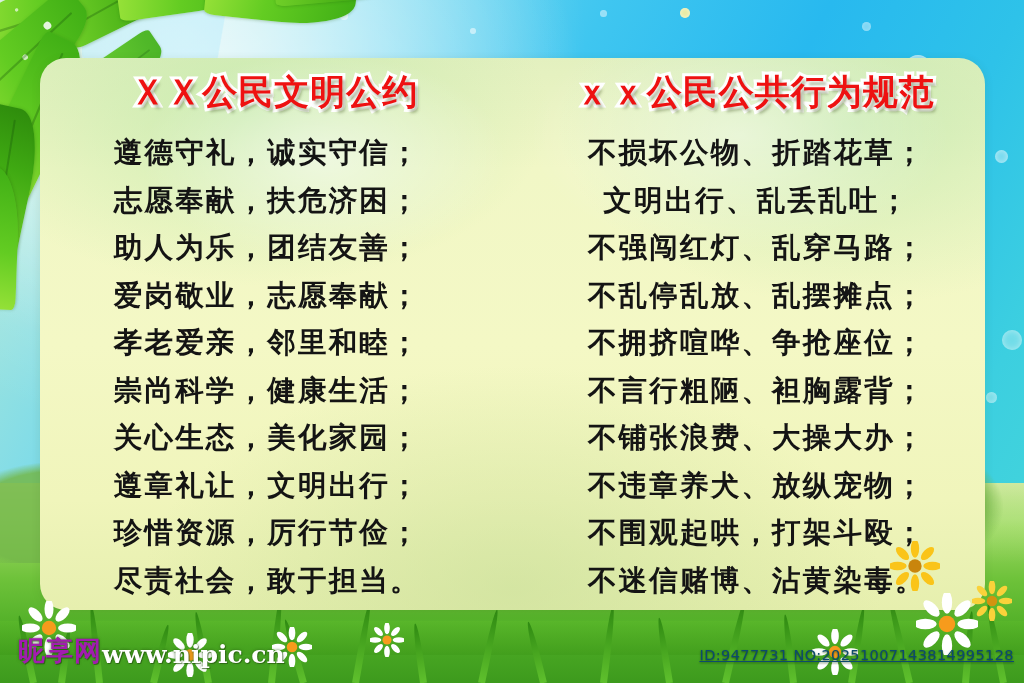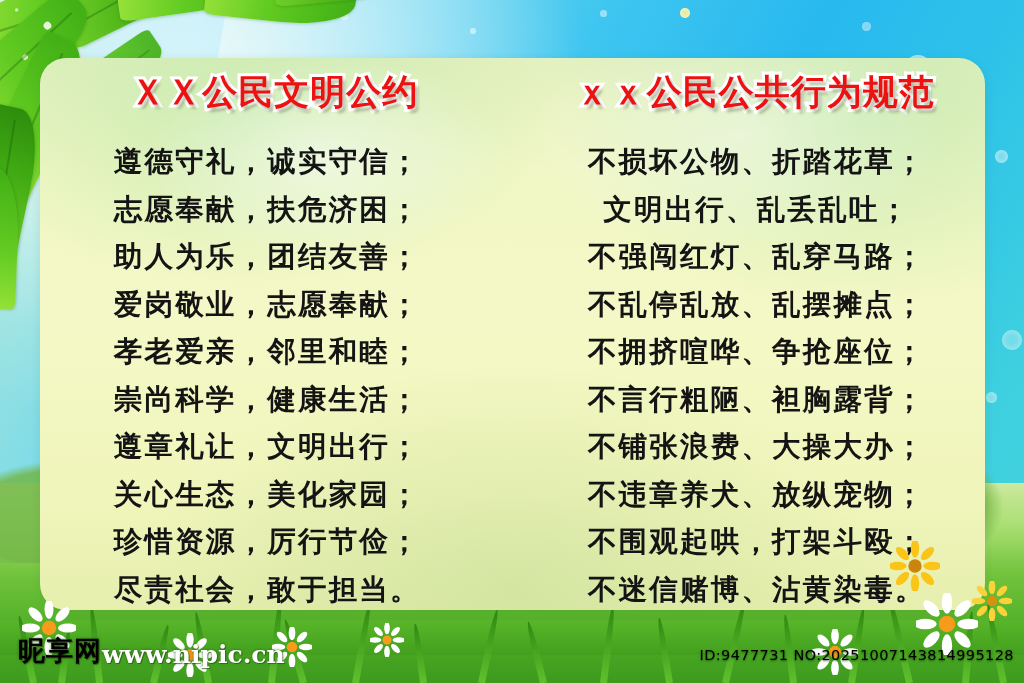--- a/index.html
+++ b/index.html
@@ -140,21 +140,21 @@
     line-height:1.26;
     height:56px;
     -webkit-text-stroke:6px #ffffff;
     paint-order:stroke fill;
     text-shadow:3px 4px 3px rgba(90,110,60,.45);
     white-space:nowrap;
   }
   .title-left { padding-right:12px; }
   .title-right { padding-left:6px; }
 
-  .lines { margin-top:12px; }
+  .lines { margin-top:3px; }
   .line {
     font-family:"DejaVu Sans","Liberation Sans",sans-serif;
     font-weight:bold;
     font-size:28.5px;
     color:#141414;
     line-height:47.5px;
     height:47.5px;
     white-space:nowrap;
     letter-spacing:2.2px;
     text-align:center;
@@ -162,36 +162,37 @@
   .col-left  .line { padding-right:26px; }
   .col-right .line { padding-left:10px; }
 
   
   .watermark {
     position:absolute; left:18px; bottom:14px;
     display:flex; align-items:flex-end; gap:2px; z-index:6;
   }
   .wm-cn {
     font-family:"DejaVu Sans","Liberation Sans",sans-serif;
-    font-weight:bold; font-size:27px; color:#000000;
+    font-weight:bold; font-size:27px; color:#a21caf;
     text-shadow:0 0 3px rgba(40,90,20,.8), 1px 1px 0 rgba(30,70,10,.55);
     letter-spacing:1px;
   }
   .wm-url {
     font-family:"DejaVu Serif","Liberation Serif",serif;
     font-weight:bold; font-size:25px; color:#ffffff;
     text-shadow:0 0 3px rgba(40,90,20,.85), 1px 1px 0 rgba(30,70,10,.5);
     margin-left:-2px;
   }
   .idstrip {
     position:absolute; right:10px; bottom:20px; z-index:6;
     font-family:"DejaVu Sans","Liberation Sans",sans-serif;
-    font-size:14.5px; color:#000000; letter-spacing:.4px;
+    font-size:14.5px; color:#0c4a6e; letter-spacing:.4px;
     text-shadow:0 1px 2px rgba(20,60,10,.75);
     white-space:nowrap;
+    text-decoration:underline;
   }
 </style>
 </head>
 <body>
 
 <div id="poster">
 
   <div class="sky"></div>
   <div class="sky-glow"></div>
   <div class="sky-facets"></div>
@@ -381,22 +382,22 @@
 
       <div class="col col-left">
         <div class="title title-left">ＸＸ公民文明公约</div>
         <div class="lines">
           <div class="line">遵德守礼，诚实守信；</div>
           <div class="line">志愿奉献，扶危济困；</div>
           <div class="line">助人为乐，团结友善；</div>
           <div class="line">爱岗敬业，志愿奉献；</div>
           <div class="line">孝老爱亲，邻里和睦；</div>
           <div class="line">崇尚科学，健康生活；</div>
+          <div class="line">关心生态，美化家园；</div>
           <div class="line">遵章礼让，文明出行；</div>
-          <div class="line">关心生态，美化家园；</div>
           <div class="line">珍惜资源，厉行节俭；</div>
           <div class="line">尽责社会，敢于担当。</div>
         </div>
       </div>
 
       <div class="col col-right">
         <div class="title title-right">ｘｘ公民公共行为规范</div>
         <div class="lines">
           <div class="line">不损坏公物、折踏花草；</div>
           <div class="line">文明出行、乱丢乱吐；</div>

